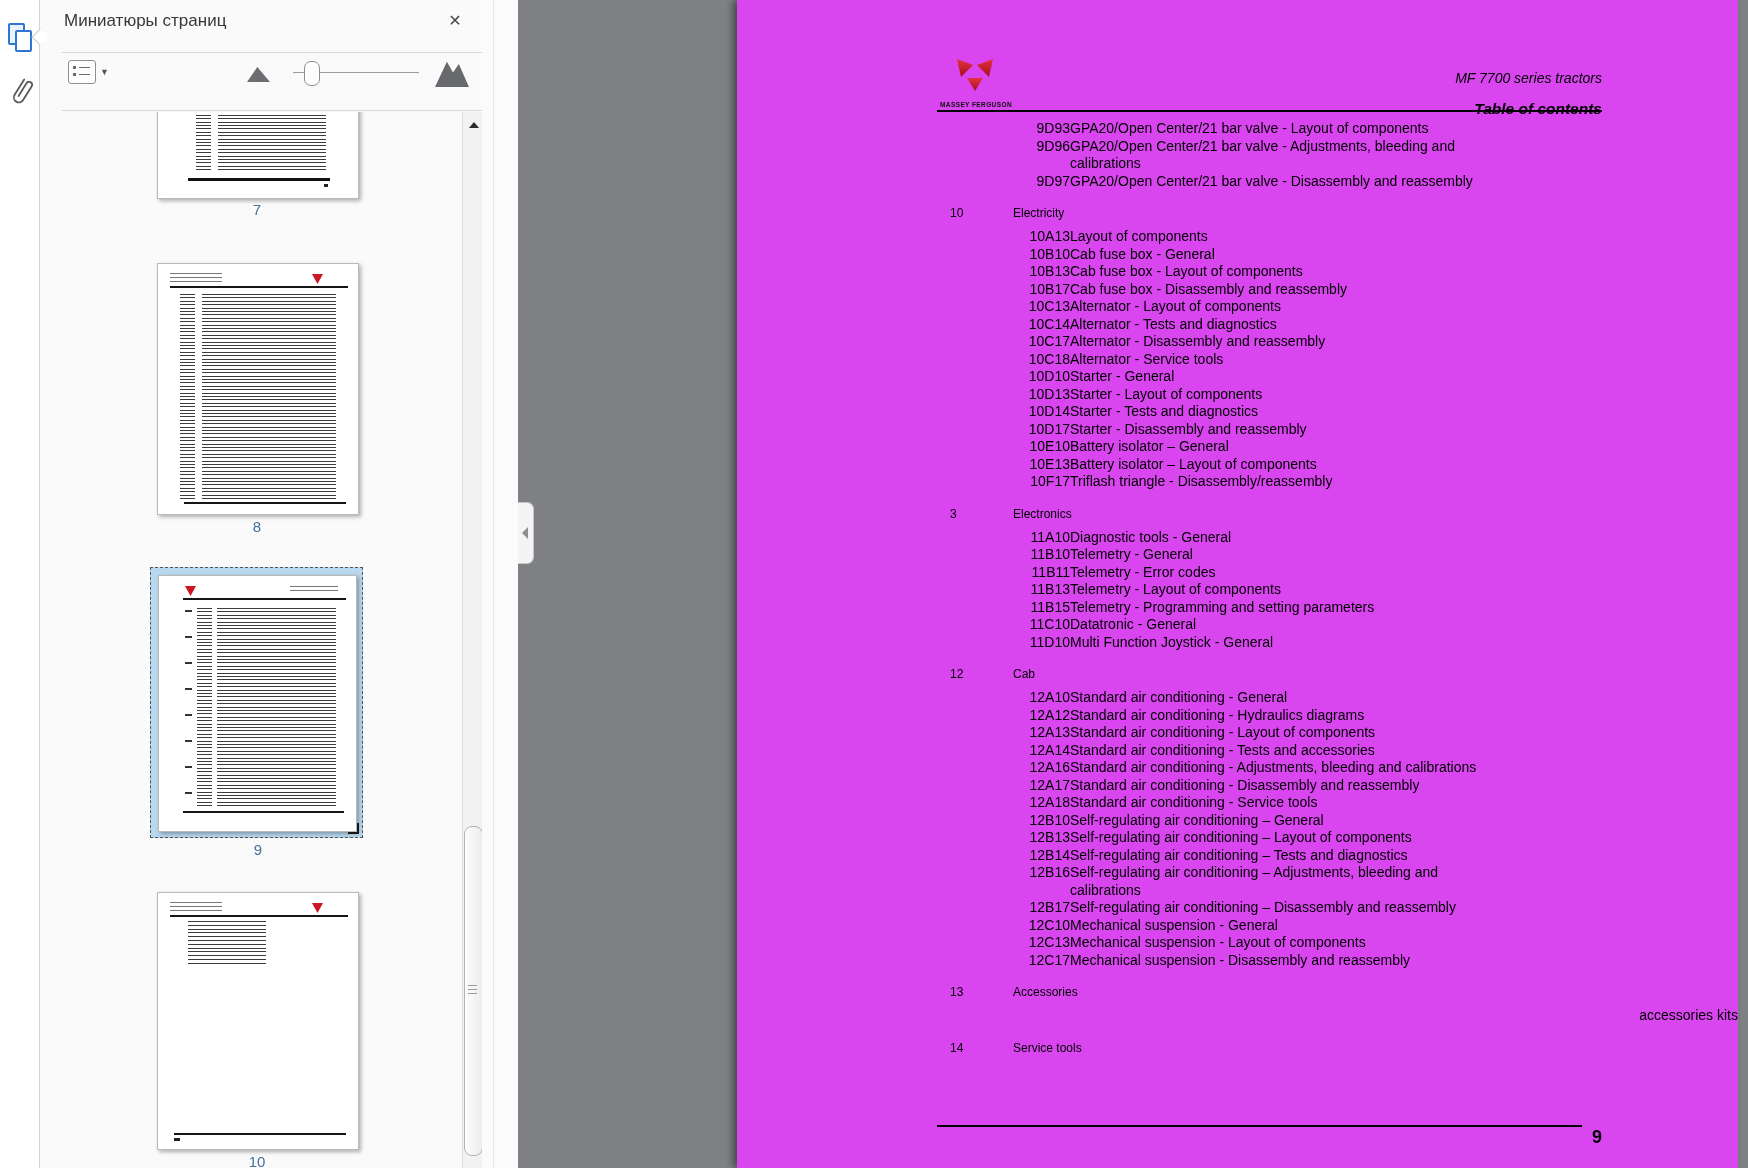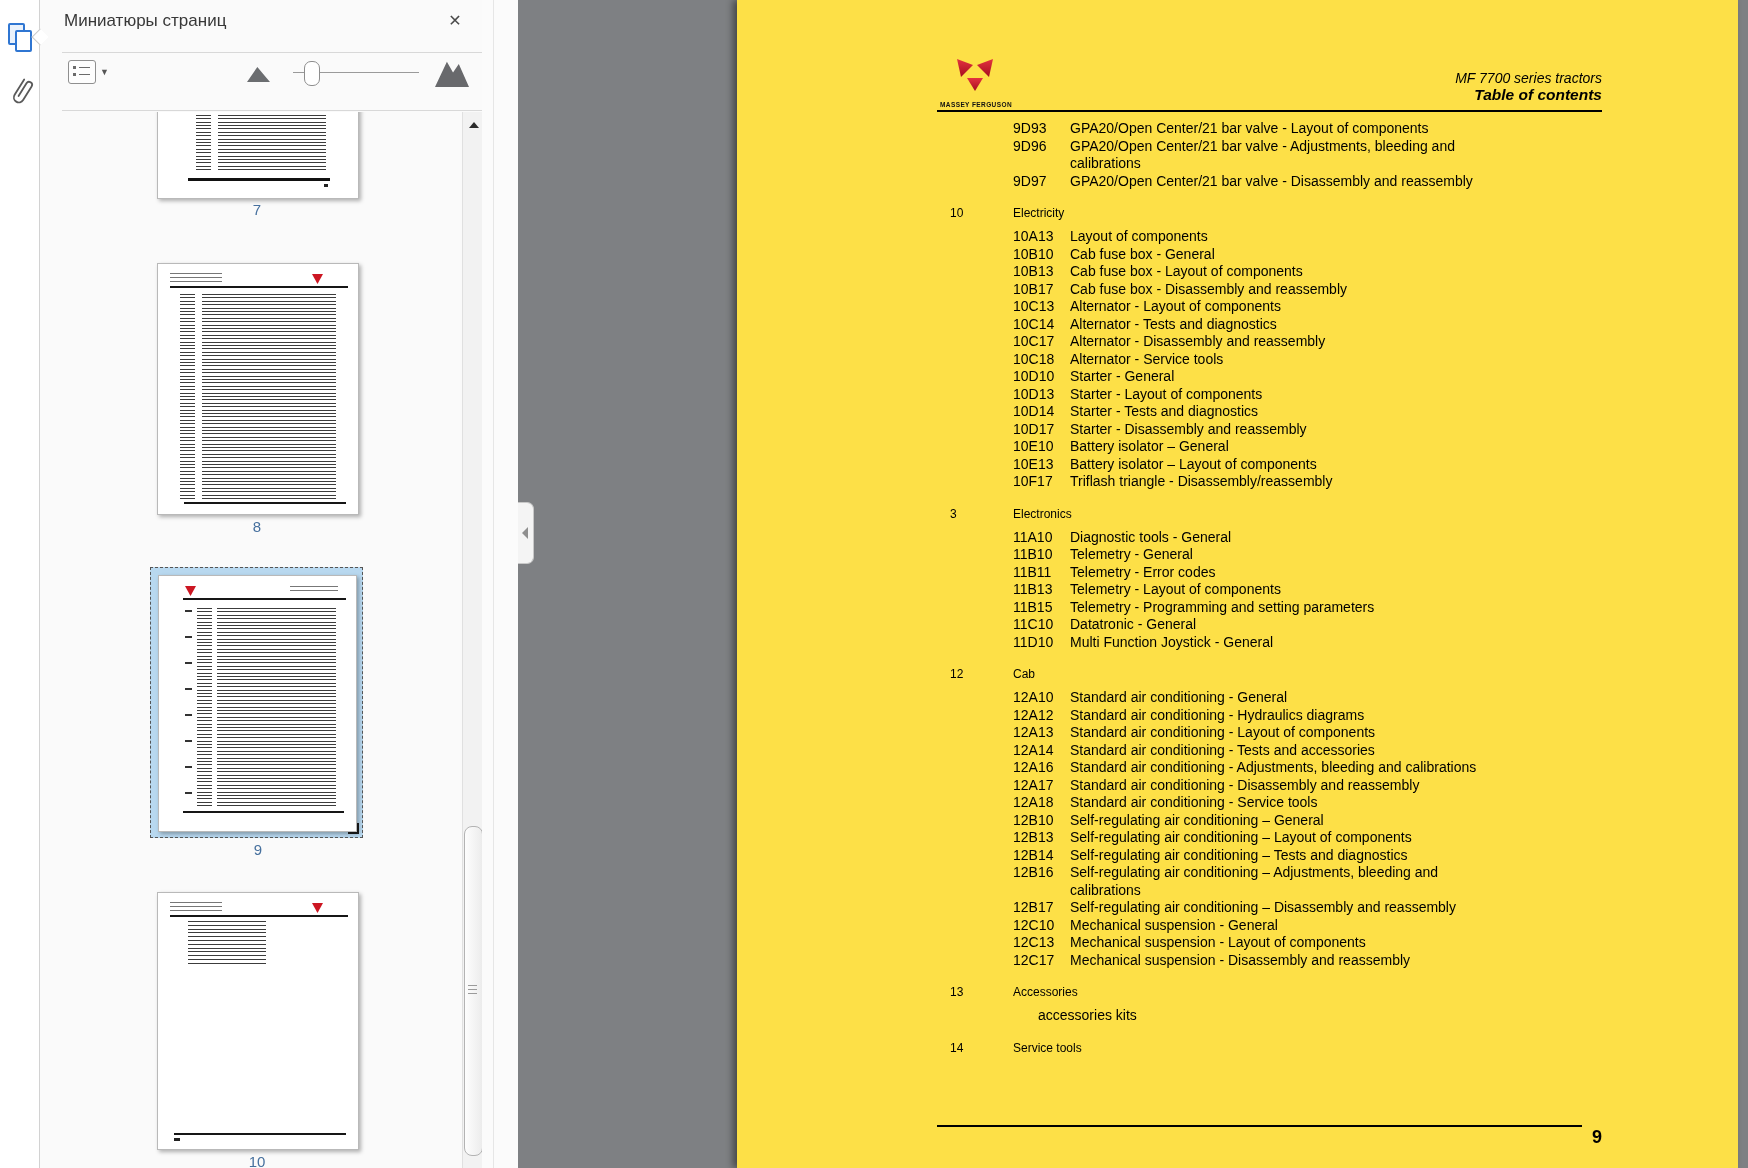--- a/index.html
+++ b/index.html
@@ -76,36 +76,36 @@
              background:repeating-linear-gradient(to bottom,#9a9a9a 0 1px,transparent 1px 4px);}
   
   .splitter{position:absolute;left:482px;top:0;width:36px;height:1168px;background:#fbfbfb;}
   .split-line{position:absolute;left:11px;top:0;width:1px;height:1168px;background:#e6e6e6;}
   .collapse-tab{position:absolute;left:518px;top:502px;width:15px;height:60px;background:#f4f4f4;
                 border:1px solid #c8c8c8;border-left:none;border-radius:0 7px 7px 0;z-index:4;cursor:pointer;}
   .collapse-arrow{position:absolute;left:4px;top:24px;width:0;height:0;border-top:6px solid transparent;
                   border-bottom:6px solid transparent;border-right:6px solid #8f8f8f;}
   
   .docarea{position:absolute;left:518px;top:0;width:1230px;height:1168px;background:#7e8083;}
-  .page{position:absolute;left:219px;top:0;width:1001px;height:1168px;background:#fde047;box-shadow:-4px 0 7px rgba(0,0,0,.45);}
+  .page{position:absolute;left:219px;top:0;width:1001px;height:1168px;background:#d946ef;box-shadow:-4px 0 7px rgba(0,0,0,.45);}
   .mf-logo{position:absolute;left:218px;top:58px;width:40px;height:42px;}
   .mf-brand{position:absolute;left:203px;top:101px;width:72px;font-size:6.5px;font-weight:bold;letter-spacing:.4px;color:#111;}
   .hdr-right{position:absolute;right:136px;top:70px;text-align:right;color:#000;}
   .hdr-l1{font-size:14px;font-style:italic;}
-  .hdr-l2{font-size:15.5px;font-style:italic;font-weight:bold;}
+  .hdr-l2{font-size:15.5px;font-style:italic;font-weight:bold;margin-top:14px;}
   .rule-top{position:absolute;left:200px;top:110px;width:665px;height:2px;background:#000;}
   .rule-bottom{position:absolute;left:200px;top:1125px;width:645px;height:2px;background:#000;}
   .pagenum{position:absolute;right:136px;top:1127px;font-size:18px;font-weight:bold;color:#000;}
   .toc{position:absolute;left:0;top:120px;width:100%;color:#000;}
   .toc-item{margin-left:276px;font-size:14px;line-height:17.5px;white-space:nowrap;}
-  .toc-code{display:inline-block;width:57px;}
+  .toc-code{display:inline-block;width:57px;text-align:right;}
   .toc-section{margin:12px 0 4px 213px;font-size:12px;line-height:22px;white-space:nowrap;}
   .toc-num{display:inline-block;width:63px;}
   .toc-cont{margin-left:333px;font-size:14px;line-height:17.5px;white-space:nowrap;}
-  .toc-sub{margin-left:301px;font-size:14px;line-height:17.5px;white-space:nowrap;}
+  .toc-sub{margin-left:301px;font-size:14px;line-height:17.5px;white-space:nowrap;text-align:right;}
 </style>
 </head>
 <body>
 
 <div id="app">
 
   <div class="iconbar">
     <div class="pgicon">
       <div class="pg-back"></div>
       <div class="pg-front"></div>

